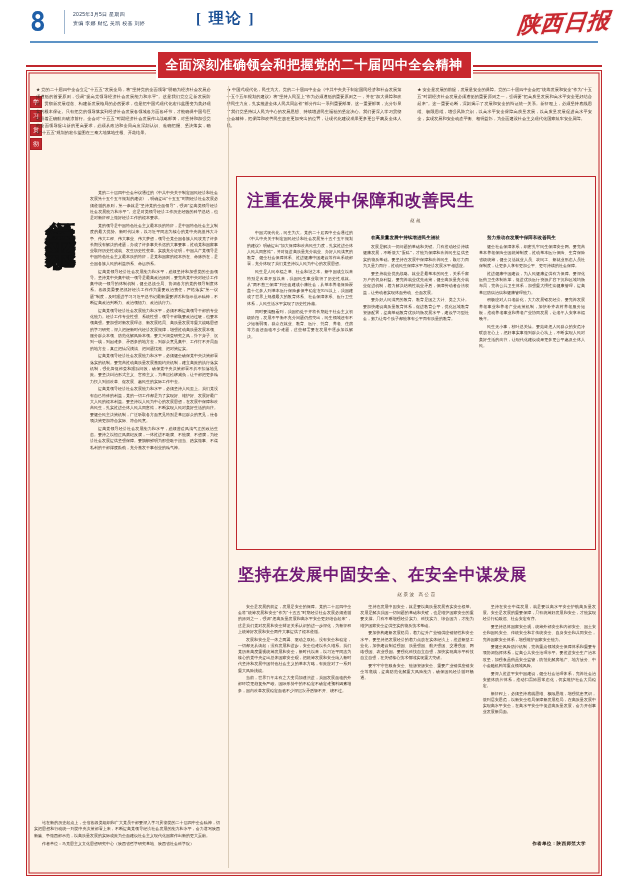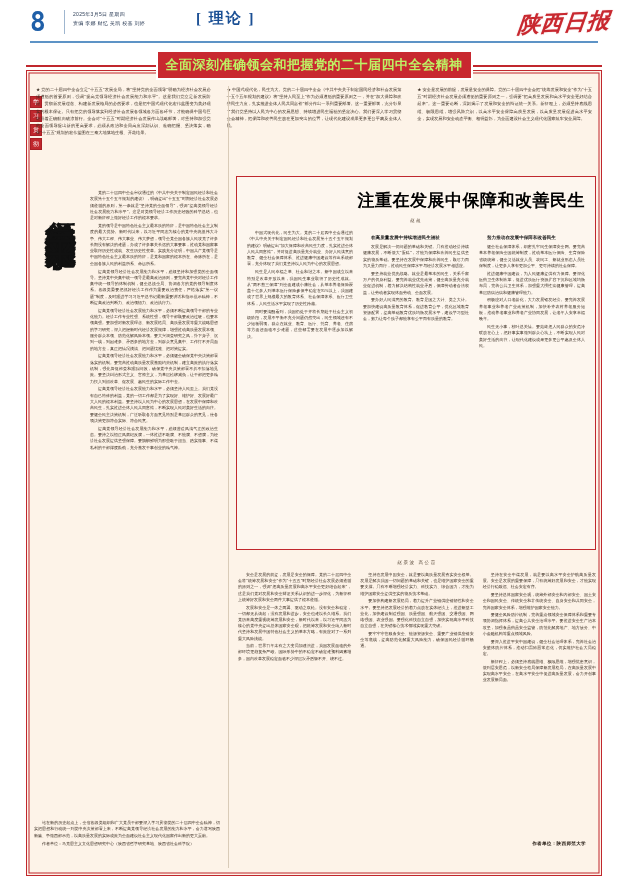--- a/index.html
+++ b/index.html
@@ -67,21 +67,21 @@
     position:absolute;left:26px;top:52px;width:576px;height:26px;
     display:flex;align-items:center;justify-content:center;
   }
   .banner-line{
     position:absolute;left:0;top:13px;width:576px;height:2px;
     background:#c0272d;
   }
   .banner{
     position:relative;
     background:#c8282f;
-    color:#bef264;
+    color:#ffffff;
     font-family:"Liberation Sans",sans-serif;
     font-size:13px;font-weight:700;
     padding:4px 8px;
     letter-spacing:.5px;
     white-space:nowrap;
     box-shadow:0 0 0 2px #fff;
     z-index:2;
   }
 
   
@@ -129,23 +129,23 @@
 
   
   .art1{
     position:absolute;left:236px;top:176px;width:360px;height:374px;
     border:1.2px solid #c0272d;
     background:#fdf6ee;
     box-sizing:border-box;
     padding:10px 10px 8px 10px;
   }
   .art-title{
-    text-align:right;
-    font-family:"Liberation Sans",sans-serif;
-    font-size:17px;font-weight:700;color:#000000;
+    text-align:left;
+    font-family:"Liberation Sans",sans-serif;
+    font-size:17px;font-weight:700;color:#701a75;
     letter-spacing:.5px;
     margin:2px 0 6px 0;
   }
   .art-byline{
     text-align:center;
     font-size:4.6px;color:#5a4a3a;
     letter-spacing:1.5px;
     margin-bottom:7px;
     font-family:"Liberation Sans",sans-serif;
   }
@@ -271,20 +271,21 @@
         <div class="p">健全社会保障体系，织密扎牢民生保障安全网。要完善基本养老保险全国统筹制度，推动基本医疗保险、生育保险省级统筹，健全灵活就业人员、农民工、新就业形态人员社保制度，让更多人享有更加公平、更可持续的社会保障。</div>
         <div class="p">推进健康中国建设，为人民健康提供有力保障。要深化医药卫生体制改革，促进优质医疗资源扩容下沉和区域均衡布局，完善公共卫生体系，加强重大慢性病健康管理，提高基层防病治病和健康管理能力。</div>
         <div class="p">积极应对人口老龄化，大力发展银发经济。要完善发展养老事业和养老产业政策机制，加快补齐农村养老服务短板，推动养老事业和养老产业协同发展，让老年人安享幸福晚年。</div>
         <div class="p">民生无小事，枝叶总关情。要始终把人民群众的安危冷暖放在心上，把好事实事做到群众心坎上，不断实现人民对美好生活的向往，让现代化建设成果更多更公平惠及全体人民。</div>
       </div>
 
     </div>
   </div>
 
   <div class="art2">
+    <div class="art-title">坚持在发展中固安全、在安全中谋发展</div>
     <div class="art-byline">赵景波  高公霞</div>
     <div class="art2-cols">
 
       <div class="art2-col">
         <div class="p">安全是发展的前提，发展是安全的保障。党的二十届四中全会将“统筹发展和安全”作为“十五五”时期经济社会发展必须遵循的原则之一，强调“把高质量发展和高水平安全更好结合起来”，这是我们党对发展和安全辩证关系认识的进一步深化，为新征程上统筹好发展和安全两件大事提供了根本遵循。</div>
         <div class="p">发展和安全是一体之两翼、驱动之双轮。没有安全和稳定，一切都无从谈起；没有发展和进步，安全也难以长久维系。我们党历来高度重视统筹发展和安全，新时代以来，以习近平同志为核心的党中央提出总体国家安全观，把统筹发展和安全纳入新时代坚持和发展中国特色社会主义的基本方略，有效应对了一系列重大风险挑战。</div>
         <div class="p">当前，世界百年未有之大变局加速演进，我国发展面临的外部环境更趋复杂严峻。国际形势中的不稳定不确定难预料因素增多，国内改革发展稳定面临不少深层次矛盾躲不开、绕不过。</div>
       </div>
 
       <div class="art2-col">

